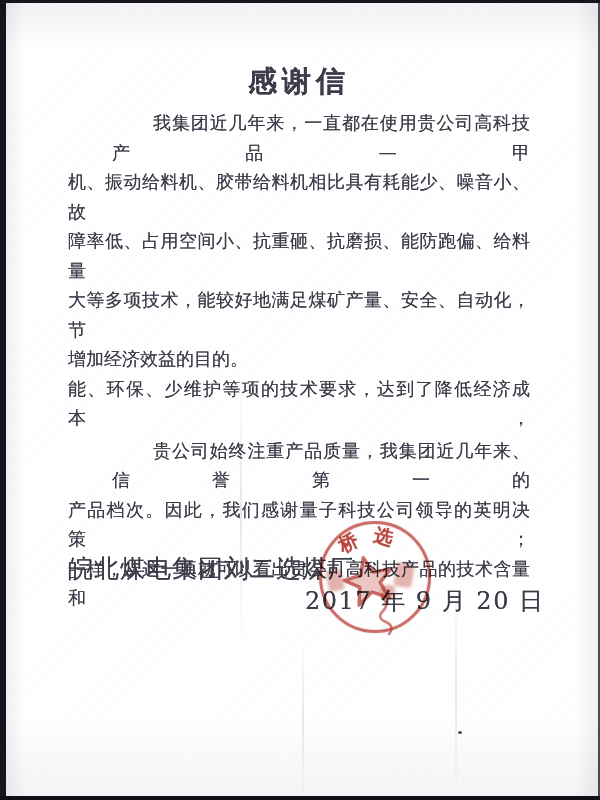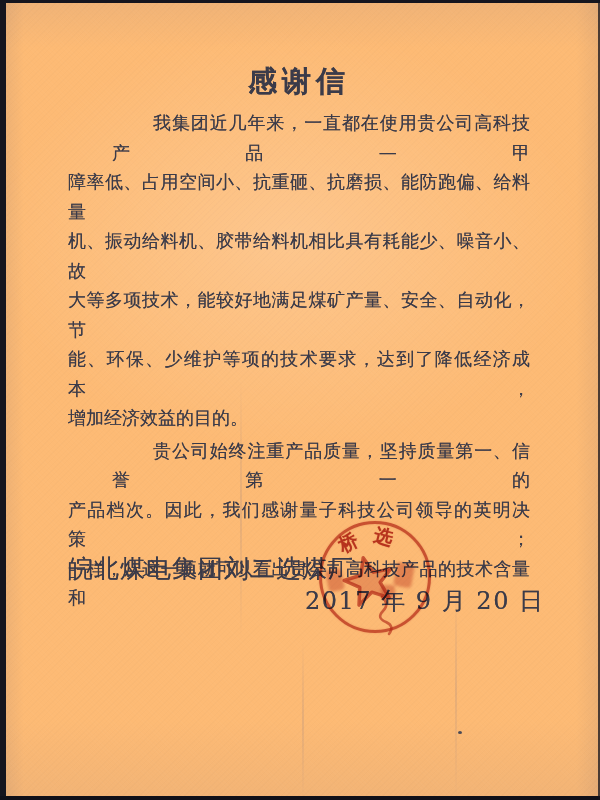--- a/index.html
+++ b/index.html
@@ -1,18 +1,18 @@
 <!DOCTYPE html>
 <html><head>
 <meta charset="utf-8">
 <style>
   html,body{margin:0;padding:0;background:#2a2a32;}
   .page{
     position:relative;width:600px;height:800px;overflow:hidden;
-    background:#fdba74;
+    background:#ffffff;
     font-family:"DejaVu Serif","Liberation Serif",serif;
     color:#3b3b49;
   }
   
   .shade{position:absolute;inset:0;pointer-events:none;
     background:
       radial-gradient(ellipse 420px 300px at 48% 30%, rgba(255,255,255,0.18), rgba(255,255,255,0) 70%),
       linear-gradient(180deg, rgba(120,110,140,0.10) 0%, rgba(120,110,140,0) 6%, rgba(120,110,140,0) 90%, rgba(110,100,130,0.08) 100%),
       linear-gradient(90deg, rgba(90,85,110,0.12) 0%, rgba(90,85,110,0) 4%, rgba(90,85,110,0) 96%, rgba(90,85,110,0.10) 100%);
   }
@@ -85,28 +85,28 @@
   <div class="fold" style="left:240px;top:380px;height:260px;"></div>
   <div class="fold" style="left:455px;top:580px;height:220px;"></div>
   <div class="fold" style="left:302px;top:640px;height:160px;"></div>
 
   <div class="letter">
     <h1 class="title">感谢信</h1>
 
     <div class="body">
       <div class="para">
         <div class="line fill indent">我集团近几年来，一直都在使用贵公司高科技产品—甲</div>
+        <div class="line fill">机、振动给料机、胶带给料机相比具有耗能少、噪音小、故</div>
         <div class="line fill">障率低、占用空间小、抗重砸、抗磨损、能防跑偏、给料量</div>
-        <div class="line fill">机、振动给料机、胶带给料机相比具有耗能少、噪音小、故</div>
         <div class="line fill">大等多项技术，能较好地满足煤矿产量、安全、自动化，节</div>
+        <div class="line">增加经济效益的目的。</div>
         <div class="line fill">能、环保、少维护等项的技术要求，达到了降低经济成本，</div>
-        <div class="line">增加经济效益的目的。</div>
       </div>
       <div class="para para2">
-        <div class="line fill indent">贵公司始终注重产品质量，坚持质量第一、信誉第一的</div>
+        <div class="line fill indent">贵公司始终注重产品质量，我集团近几年来、信誉第一的</div>
         <div class="line fill">产品档次。因此，我们感谢量子科技公司领导的英明决策；</div>
         <div class="line fill">一样，从这一项就可以看出贵公司高科技产品的技术含量和</div>
       </div>
     </div>
 
     <div class="signature">皖北煤电集团刘二选煤厂</div>
     <div class="date">2017 年 9 月 20 日</div>
   </div>
 
   <div class="stamp">

